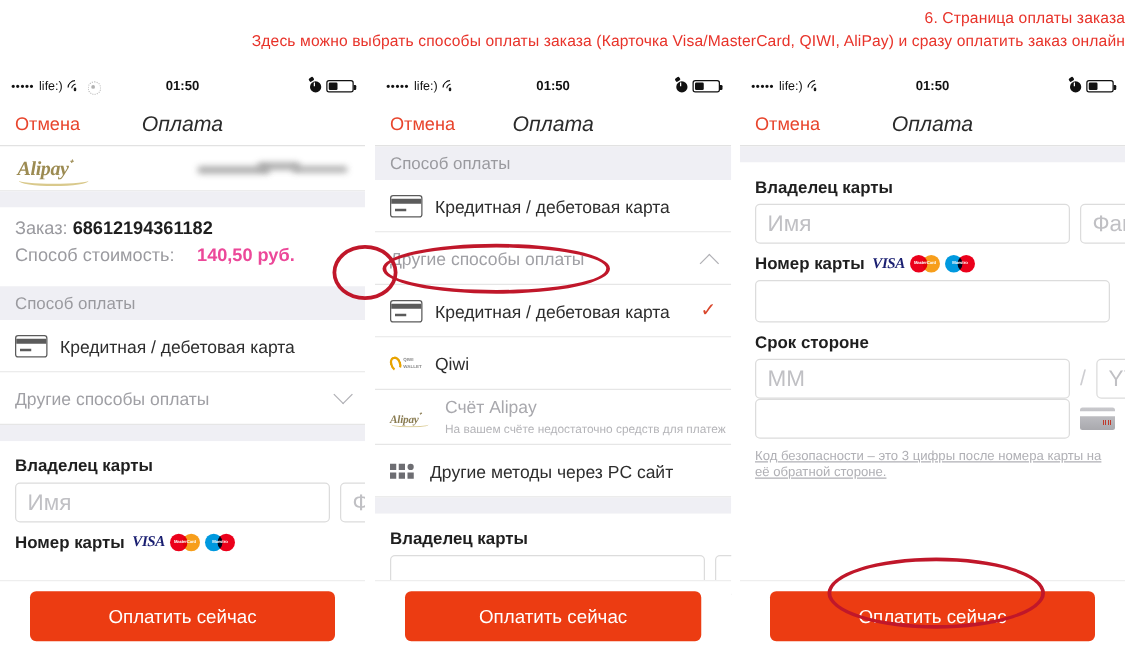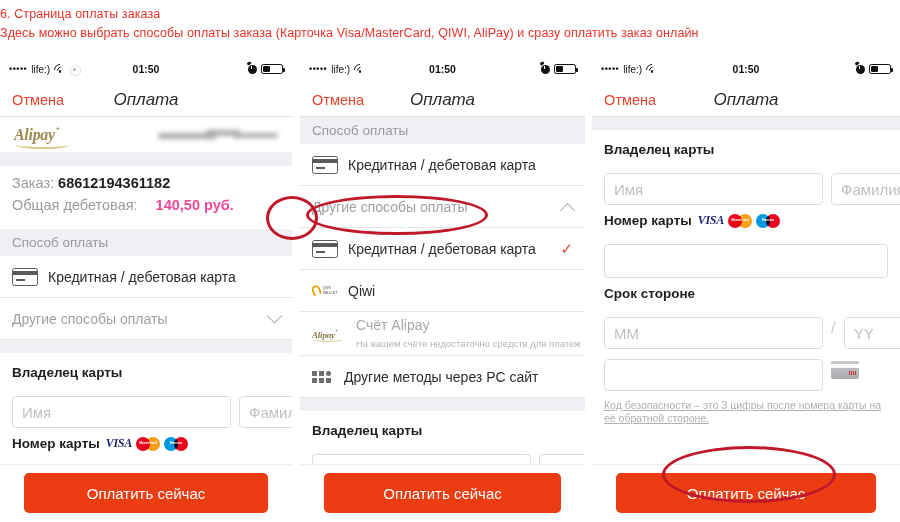--- a/index.html
+++ b/index.html
@@ -5,21 +5,21 @@
   * { box-sizing: border-box; margin: 0; padding: 0; }
   html, body {
     width: 900px; height: 522px;
     background: #ffffff;
     font-family: "Liberation Sans", sans-serif;
     overflow: hidden;
   }
   #root { position: relative; width: 900px; height: 522px; background:#fff; }
 
   
-  .caption-block { position:absolute; left:0; top:0; width:900px; height:46px; text-align:left; }
+  .caption-block { position:absolute; left:0; top:0; width:900px; height:46px; text-align:right; }
   .caption-line1 { color:#e8332a; font-size:12.5px; line-height:16px; padding-top:6px; letter-spacing:.1px; }
   .caption-line2 { color:#e8332a; font-size:12.5px; line-height:16px; padding-top:3px; letter-spacing:.1px; }
 
   
   .phone {
     position:absolute; top:55px; height:467px; background:#fff;
     overflow:hidden;
   }
   .p1 { left:0px;   width:292px; }
   .p2 { left:300px; width:285px; }
@@ -127,21 +127,21 @@
   .order-line b { color:#1f1f1f; font-weight:bold; }
   .order-line em { color:#ec4899; font-style:normal; font-weight:bold;margin-left:14px; }
 
   
   .form-block { padding:10px 12px 0; background:#fff; }
   .f-label { font-size:13.5px; color:#1f1f1f; font-weight:bold; margin:8px 0 6px; display:flex;
              align-items:center; gap:6px; }
   .f-label:first-child { margin-top:2px; }
   .f-row { display:flex; gap:8px; align-items:center; }
   .f-input { flex:1; height:32px; border:1px solid #dcdcdc; border-radius:4px; background:#fff;
-             padding:0 9px; font-size:15px; color:#ef4444; font-family:"Liberation Sans", sans-serif;margin-top:10px; }
+             padding:0 9px; font-size:18px; color:#ef4444; font-family:"Liberation Sans", sans-serif; }
   .f-input::placeholder { color:#c0c0c4; }
   .f-slash { color:#cdcdd1; font-size:17px; }
   .f-hint { font-size:10.5px; color:#b0b0b5; line-height:13px; margin-top:8px;text-decoration:underline; }
 
   
   .brands { display:flex; align-items:center; gap:4px; }
   .visa { font-family:"Liberation Serif", serif; font-style:italic; font-weight:bold;
           font-size:12px; color:#1a1f71; letter-spacing:-.3px; }
   .mc { width:24px; height:14px; position:relative; }
   .mc i { position:absolute; top:0; width:14px; height:14px; border-radius:50%; }
@@ -221,21 +221,21 @@
     </div>
 
     <div class="sec-gap"></div>
 
     <div class="order-block">
       <div class="order-line">
         <span>Заказ:</span>
         <b>68612194361182</b>
       </div>
       <div class="order-line">
-        <span>Общая дебетовая:</span>
+        <span>Способ стоимость:</span>
         <em>140,50 руб.</em>
       </div>
     </div>
 
     <div class="sec-head">Способ оплаты</div>
 
     <div class="row tall">
       <span class="card-ic"></span>
       <span class="row-label">Кредитная / дебетовая карта</span>
     </div>

